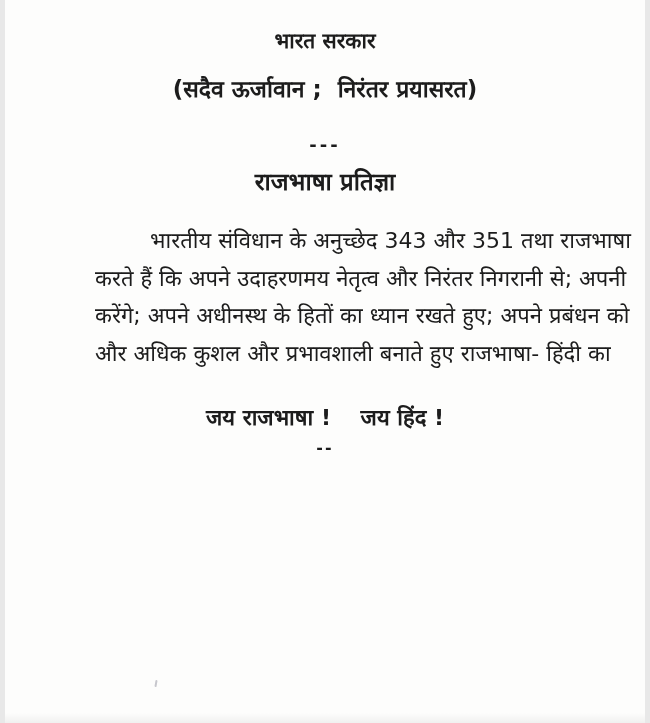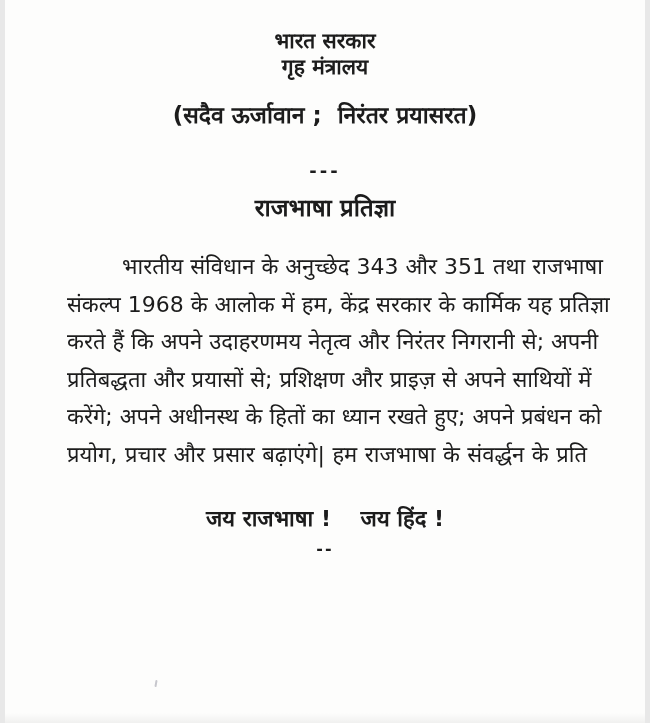--- a/index.html
+++ b/index.html
@@ -67,20 +67,21 @@
 
   .body-text {
     margin: 24px 58px 0 62px;
     font-size: 22px;
   }
   .body-line {
     line-height: 37.5px;
     white-space: nowrap;
     text-align: justify;
     text-align-last: justify;
+    margin-left: 28px;
   }
   .body-line.first {
     padding-left: 55px;
   }
   .body-line.last {
     text-align: justify;
     text-align-last: left;
     white-space: normal;
   }
 
@@ -120,37 +121,34 @@
     border-radius: 1px;
   }
 </style>
 </head>
 <body>
 
 <div class="page">
 
   <div class="letterhead">
     <div class="lh-line">भारत सरकार</div>
-    <div class="lh-line">गृह मंत्रालय</div>
     <div class="motto">(सदैव ऊर्जावान ;  निरंतर प्रयासरत)</div>
   </div>
 
   <div class="sep-top">---</div>
 
   <div class="doc-title">
     <span>राजभाषा प्रतिज्ञा</span>
   </div>
 
   <div class="body-text">
     <div class="body-line first">भारतीय संविधान के अनुच्छेद 343 और 351 तथा राजभाषा</div>
-    <div class="body-line">संकल्प 1968 के आलोक में हम, केंद्र सरकार के कार्मिक यह प्रतिज्ञा</div>
     <div class="body-line">करते हैं कि अपने उदाहरणमय नेतृत्व और निरंतर निगरानी से; अपनी</div>
-    <div class="body-line">प्रतिबद्धता और प्रयासों से; प्रशिक्षण और प्राइज़ से अपने साथियों में</div>
     <div class="body-line">करेंगे; अपने अधीनस्थ के हितों का ध्यान रखते हुए; अपने प्रबंधन को</div>
-    <div class="body-line">प्रयोग, प्रचार और प्रसार बढ़ाएंगे| हम राजभाषा के संवर्द्धन के प्रति</div>
+    <div class="body-line">और अधिक कुशल और प्रभावशाली बनाते हुए राजभाषा- हिंदी का</div>
   </div>
 
   <div class="closing">
     <span class="slogan">जय राजभाषा !</span>
     <span class="slogan">जय हिंद !</span>
   </div>
 
   <div class="sep-bottom">--</div>
 
   <div class="scan-artifact"></div>

